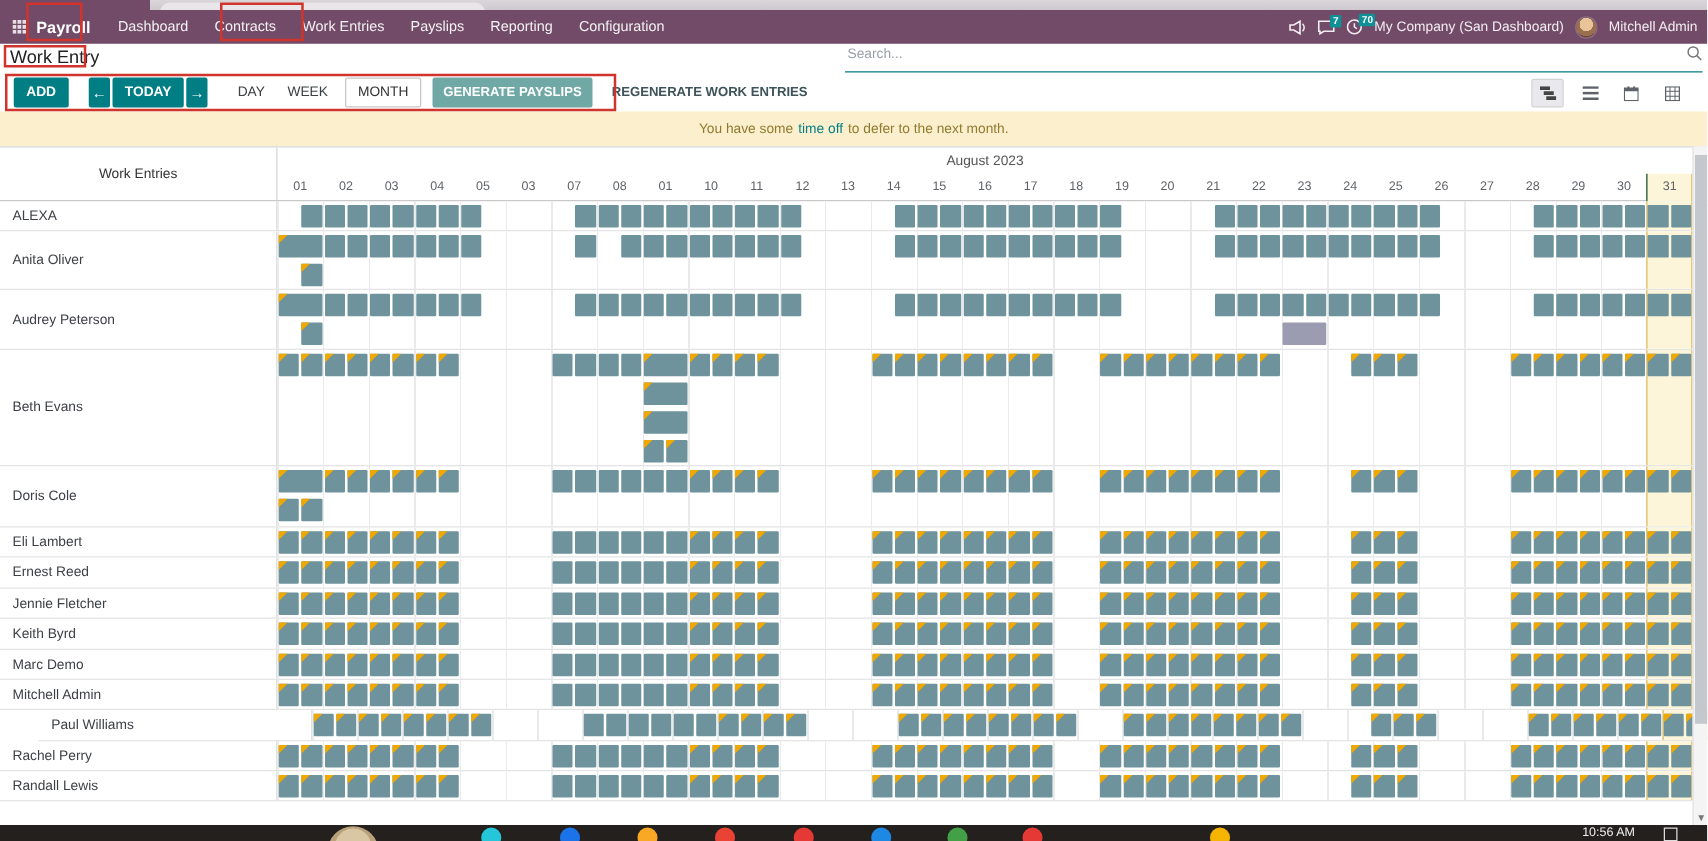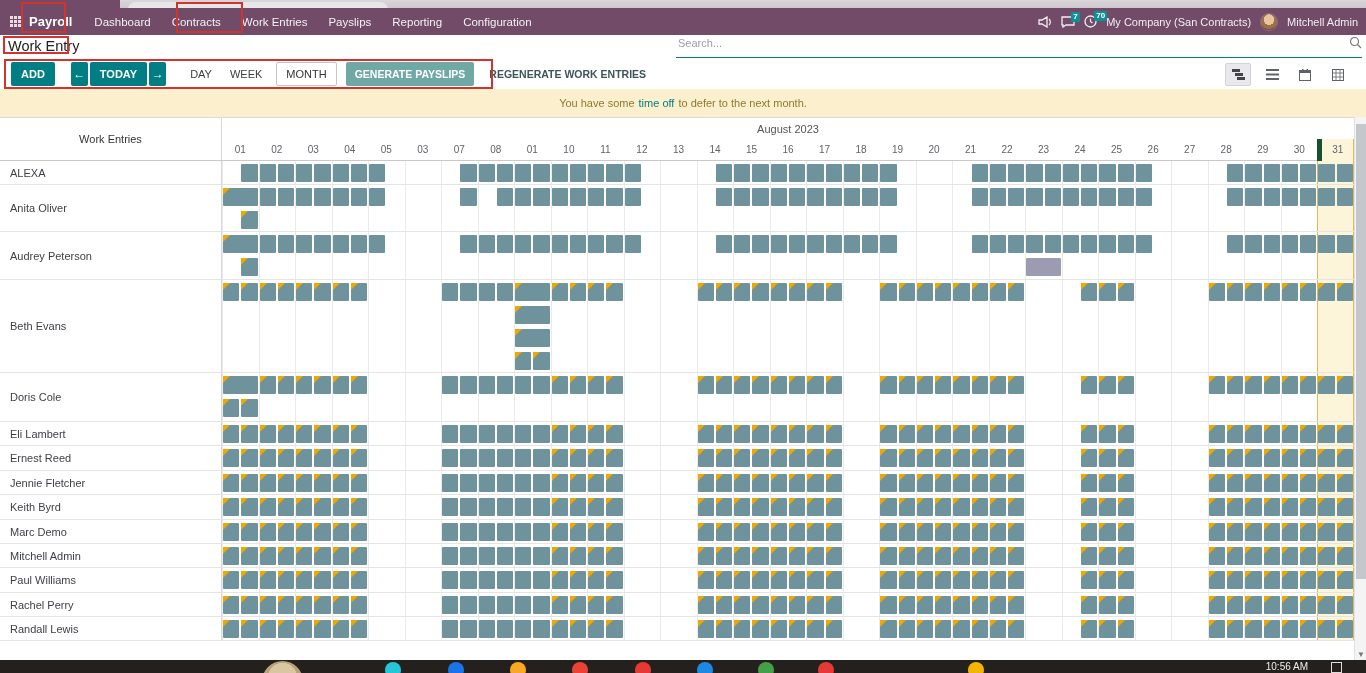--- a/index.html
+++ b/index.html
@@ -48,21 +48,21 @@
   .banner{height:28px;background:#FBEFCE;display:flex;align-items:center;justify-content:center;font-size:11px;color:#8F7A2E;gap:4px;}
   .banner a{color:#017E84;text-decoration:none;cursor:pointer;}
 
   
   .gantt-head{display:flex;border-top:1px solid #d8d8d8;border-bottom:1px solid #c9c9c9;height:44px;box-sizing:border-box;}
   .g-label-head{width:222px;border-right:1px solid #d8d8d8;display:flex;align-items:center;justify-content:center;font-size:11px;color:#333;box-sizing:border-box;}
   .g-head-right{width:1132px;position:relative;}
   .g-month{height:21px;display:flex;align-items:center;justify-content:center;font-size:11px;color:#555;}
   .g-dates{height:22px;display:flex;}
   .g-date{width:calc(100%/31);text-align:center;font-size:10px;color:#5f6368;line-height:22px;box-sizing:border-box;}
-  .g-date.today{background:#FCF5DA;border-left:5px solid #14532d;border-right:1px solid #DEB95F;}
+  .g-date.today{background:#FCF5DA;border-left:1px solid #14532d;border-right:1px solid #DEB95F;}
   .g-body{height:498px;overflow:hidden;}
   .g-row{display:flex;border-bottom:1px solid #e4e4e4;box-sizing:border-box;}
   .g-rowlabel{width:222px;border-right:1px solid #d8d8d8;display:flex;align-items:center;padding-left:10px;font-size:11px;color:#3c3f44;box-sizing:border-box;}
   .g-grid{width:1132px;position:relative;background-image:repeating-linear-gradient(to right,#eaeaea 0 1px,transparent 1px calc(100%/31));}
   .g-today{position:absolute;left:calc(100%*30/31);width:calc(100%/31);top:0;bottom:0;background:#FCF5DA;border-left:1px solid #DEB95F;border-right:1px solid #DEB95F;box-sizing:border-box;z-index:0;}
   .blk{position:absolute;height:18px;border-radius:1px;z-index:1;}
   .b-w{background:#6E939C;}
   .b-t{background:#9B9CB1;}
   .flag{position:absolute;top:0;left:0;width:0;height:0;border-top:7px solid #F0A800;border-right:7px solid transparent;}
 
@@ -130,21 +130,21 @@
           </svg>
         <span class="badge">7</span>
       </span>
       <span class="nav-ico">
         <svg width="13" height="13" viewBox="0 0 13 13">
             <circle cx="6.5" cy="6.5" r="5.5" fill="none" stroke="#f3edf2" stroke-width="1.3"></circle>
             <path d="M6.5 3.5v3l2 1.5" fill="none" stroke="#f3edf2" stroke-width="1.2"></path>
           </svg>
         <span class="badge">70</span>
       </span>
-      <span class="nav-company">My Company (San Contracts)</span>
+      <span class="nav-company">My Company (San Dashboard)</span>
       <span class="nav-avatar"></span>
       <span class="nav-user">Mitchell Admin</span>
     </div>
   </nav>
 
   <div class="control-row">
     <div class="page-title">Work Entry</div>
     <div class="search-wrap">
       <input class="search-input" placeholder="Search..." style="">
       <span>
@@ -1451,21 +1451,21 @@
             <i class="flag"></i>
           </div>
           <div class="blk b-w" style="left: calc(96.7742% + 1px); width: calc(1.6129% - 2px); top: 3px;">
             <i class="flag"></i>
           </div>
           <div class="blk b-w" style="left: calc(98.3871% + 1px); width: calc(1.6129% - 2px); top: 3px;">
             <i class="flag"></i>
           </div>
         </div>
       </div>
-      <div class="g-row" style="height: 25px;">
+      <div class="g-row" style="height: 25px; margin-left: 31px;">
         <div class="g-rowlabel">Paul Williams</div>
         <div class="g-grid">
           <div class="g-today"></div>
           <div class="blk b-w" style="left: calc(0% + 1px); width: calc(1.6129% - 2px); top: 3px;">
             <i class="flag"></i>
           </div>
           <div class="blk b-w" style="left: calc(1.6129% + 1px); width: calc(1.6129% - 2px); top: 3px;">
             <i class="flag"></i>
           </div>
           <div class="blk b-w" style="left: calc(3.2258% + 1px); width: calc(1.6129% - 2px); top: 3px;">

